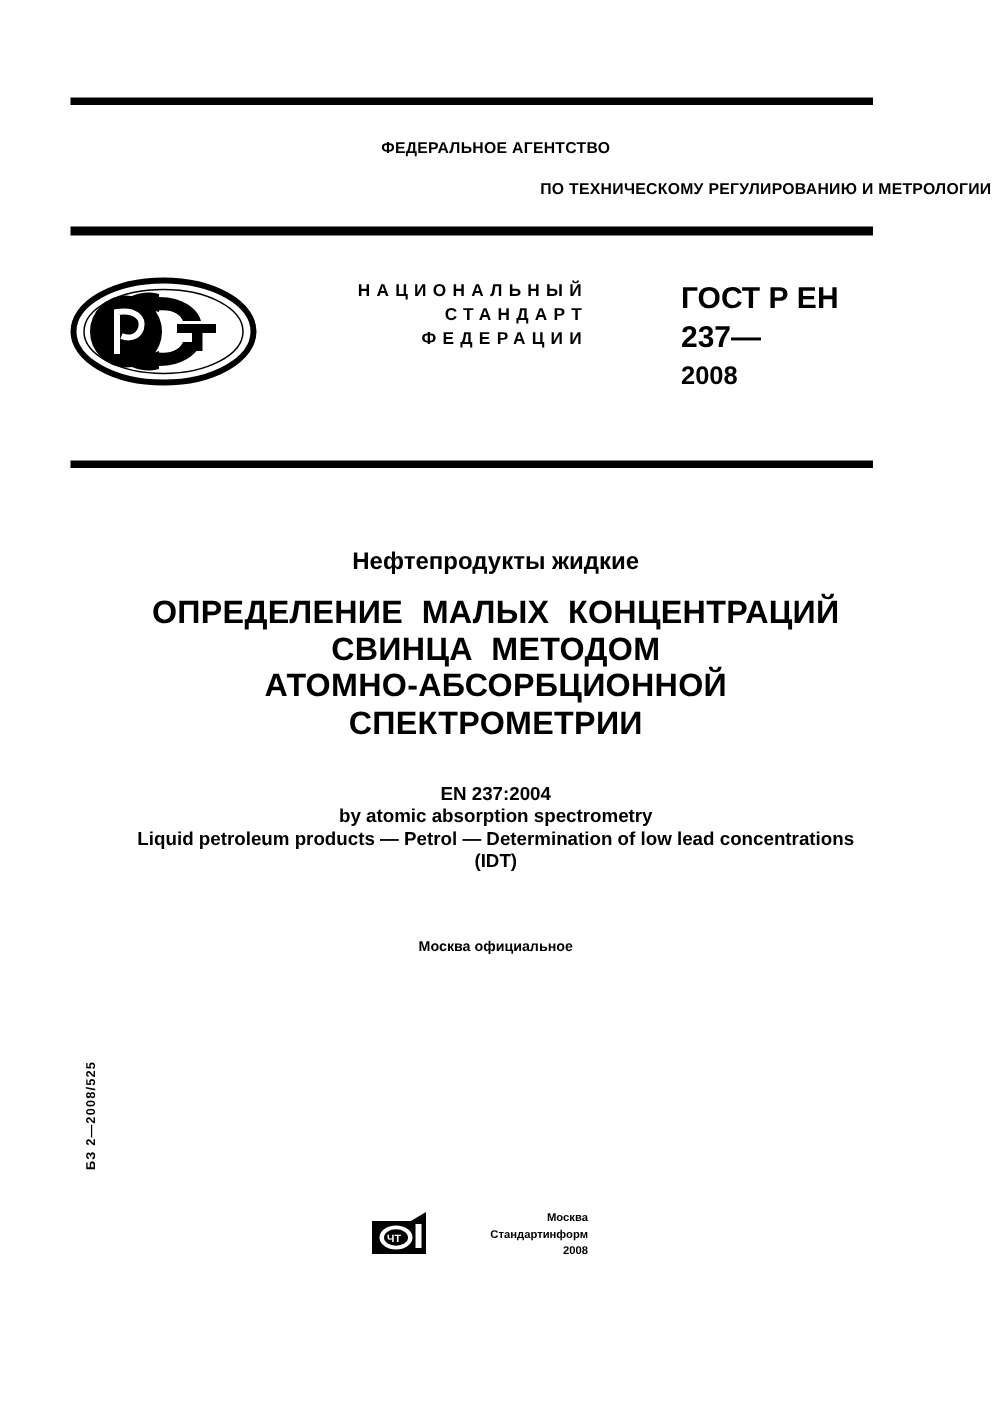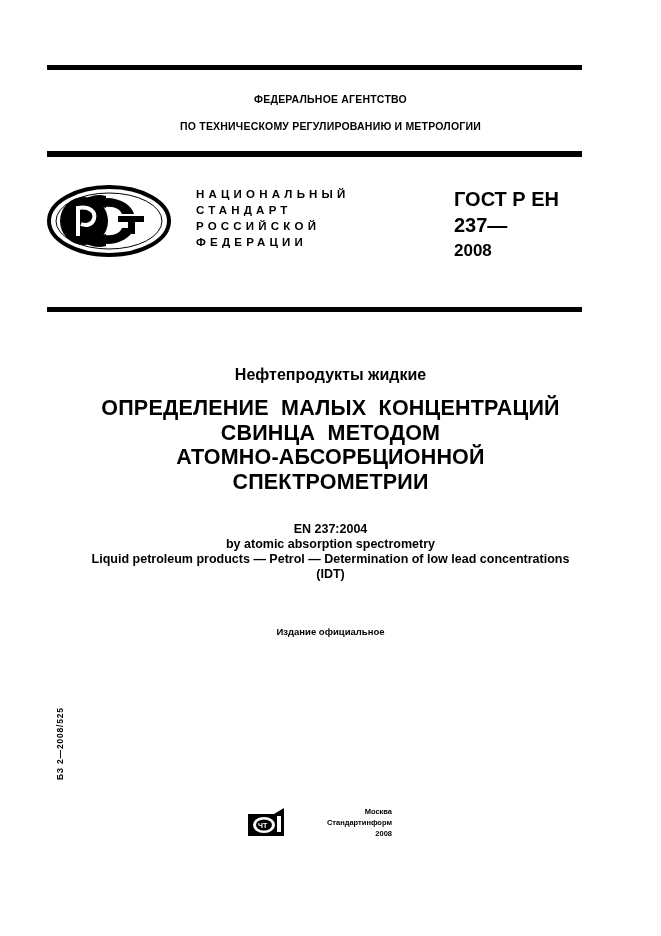--- a/index.html
+++ b/index.html
@@ -2,60 +2,59 @@
 <html><head>
 <meta charset="utf-8">
 <style>
   html, body { margin: 0; padding: 0; background: #ffffff; }
   body { width: 661px; height: 936px; position: relative; overflow: hidden;
          font-family: "Liberation Sans", "DejaVu Sans", sans-serif; color: #000; }
   .rule { position: absolute; left: 47px; width: 535px; background: #000; }
   .center { position: absolute; left: 0; width: 661px; text-align: center; font-weight: bold; }
   .agency { font-size: 10.5px; letter-spacing: 0.2px; }
   .logo { position: absolute; left: 46px; top: 184px; width: 126px; height: 74px; }
-  .natstd { position: absolute; left: 196px; top: 186px; width: 196px; text-align: left;
+  .natstd { position: absolute; left: 196px; top: 186px; width: 196px; text-align: right;
             font-weight: bold; font-size: 11.5px; letter-spacing: 4.2px; line-height: 16px; }
   .gost { position: absolute; left: 454px; top: 186px; font-weight: bold; font-size: 20px; line-height: 26px; }
   .gost .yr { font-size: 17px; }
   .subtitle { top: 366px; font-size: 16px; }
   .title { top: 396px; font-size: 21.5px; line-height: 24.5px; letter-spacing: 0.2px; }
   .en { top: 522px; font-size: 12.5px; line-height: 15px; }
   .edition { top: 626px; font-size: 9.5px; }
   .sideid { position: absolute; left: 55px; top: 780px; transform-origin: 0 0; transform: rotate(-90deg);
             font-size: 8.5px; font-weight: bold; letter-spacing: 0.8px; white-space: nowrap; }
   .pub-logo { position: absolute; left: 246px; top: 806px; width: 40px; height: 32px; }
   .pub-text { position: absolute; left: 292px; top: 806px; width: 100px; text-align: right;
               font-weight: bold; font-size: 7.5px; line-height: 11px; }
 </style>
 </head>
 <body>
 
 <div class="rule" style="top:65px;height:5px;"></div>
 
 <div class="center agency" style="top:93px;">ФЕДЕРАЛЬНОЕ АГЕНТСТВО</div>
-<div class="center agency" style="top:120px;">ПО ТЕХНИЧЕСКОМУ РЕГУЛИРОВАНИЮ И МЕТРОЛОГИИ</div>
+<div class="center agency" style="top:120px;text-align:right;">ПО ТЕХНИЧЕСКОМУ РЕГУЛИРОВАНИЮ И МЕТРОЛОГИИ</div>
 
 <div class="rule" style="top:151px;height:6px;"></div>
 
 <svg class="logo" viewBox="0 0 126 74">
   <ellipse cx="63" cy="37" rx="60" ry="34" fill="#fff" stroke="#000" stroke-width="4"></ellipse>
   <ellipse cx="63" cy="37" rx="53" ry="28" fill="#fff" stroke="#000" stroke-width="1"></ellipse>
   <path d="M60 12 A26 26 0 1 0 60 62 L60 50 A14 14 0 1 1 60 24 Z" fill="#000"></path>
   <circle cx="38" cy="37" r="24" fill="#000"></circle>
   <path d="M32 52 L32 24 C44 22 50 28 48 35 C46 41 40 42 35 40" fill="none" stroke="#fff" stroke-width="4"></path>
   <path d="M60 14 C76 14 86 22 88 30 L76 30 C74 25 68 22 60 23 Z" fill="#000"></path>
   <path d="M60 60 C76 60 86 52 88 44 L76 44 C74 49 68 52 60 51 Z" fill="#000"></path>
   <rect x="72" y="32" width="26" height="6" fill="#000"></rect>
   <rect x="82" y="32" width="7" height="18" fill="#000"></rect>
 </svg>
 
 <div class="natstd">
   <div>НАЦИОНАЛЬНЫЙ</div>
   <div>СТАНДАРТ</div>
-  <div>РОССИЙСКОЙ</div>
   <div>ФЕДЕРАЦИИ</div>
 </div>
 
 <div class="gost">
   <div>ГОСТ Р ЕН</div>
   <div>237—</div>
   <div class="yr">2008</div>
 </div>
 
 <div class="rule" style="top:307px;height:5px;"></div>
@@ -69,21 +68,21 @@
   <div>СПЕКТРОМЕТРИИ</div>
 </div>
 
 <div class="center en">
   <div>EN 237:2004</div>
   <div>by atomic absorption spectrometry</div>
   <div>Liquid petroleum products — Petrol — Determination of low lead concentrations</div>
   <div>(IDT)</div>
 </div>
 
-<div class="center edition">Издание официальное</div>
+<div class="center edition">Москва официальное</div>
 
 <div class="sideid">БЗ 2—2008/525</div>
 
 <svg class="pub-logo" viewBox="0 0 40 32">
   <path d="M2 8 L28 8 L38 2 L38 30 L2 30 Z" fill="#000"></path>
   <ellipse cx="18" cy="19" rx="11" ry="8" fill="#fff"></ellipse>
   <ellipse cx="18" cy="19" rx="8" ry="5.5" fill="#000"></ellipse>
   <text x="12" y="22" font-size="7" fill="#fff" font-family="Liberation Sans, sans-serif" font-weight="bold">ЧТ</text>
   <rect x="31" y="10" width="4" height="16" fill="#fff"></rect>
 </svg>

